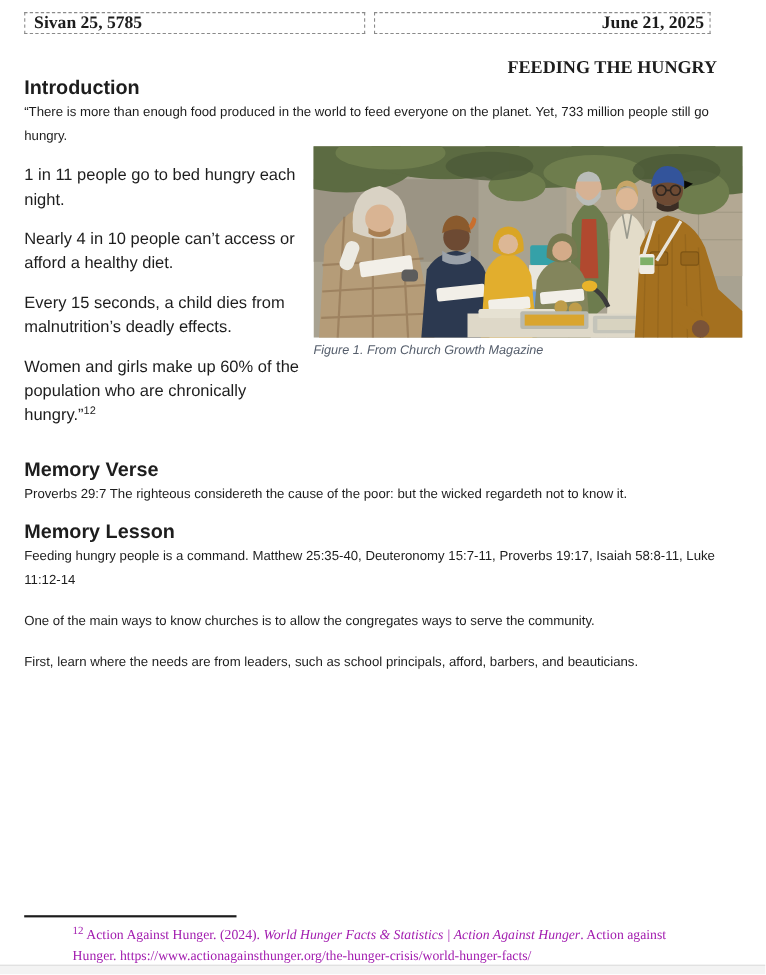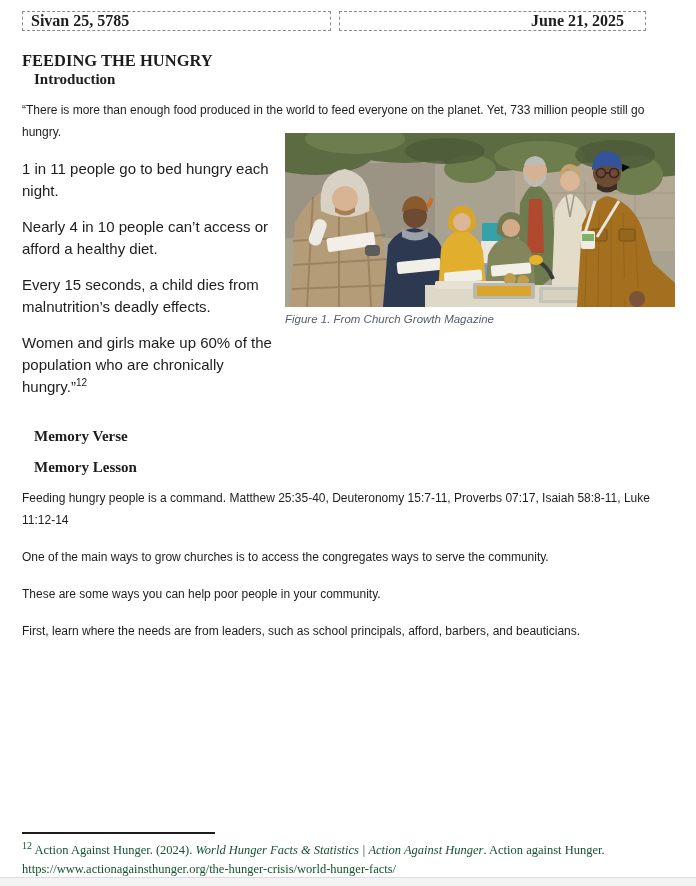--- a/index.html
+++ b/index.html
@@ -8,48 +8,48 @@
     font-family:"Liberation Sans","DejaVu Sans",sans-serif;color:var(--body-text,#1d1d1d);
   }
   .content{position:absolute;left:22px;top:11px;width:630px;}
   .header-row{display:flex;gap:8px;width:624px;}
   .hcell{
     border:1px dashed var(--dashed-border,#8a8a8a);height:20px;box-sizing:border-box;
     display:flex;align-items:center;
     font-family:"Liberation Serif","DejaVu Serif",serif;font-weight:bold;font-size:16px;
   }
   .hcell-left{width:312px;padding-left:8px;}
-  .hcell-right{width:309px;justify-content:flex-end;padding-right:21px;}
+  .hcell-right{width:309px;justify-content:flex-end;padding-right:5px;}
   .title{
-    margin:21px 0 0;text-align:left;
+    margin:21px 0 0;text-align:right;
     font-family:"Liberation Serif","DejaVu Serif",serif;font-weight:bold;font-size:16.5px;line-height:17px;
   }
   h2{
-    margin:12px;font-family:Liberation Serif, serif;
-    font-weight:bold;font-size:15px;line-height:16px;
+    margin:0;font-family:Liberation Sans, sans-serif;
+    font-weight:bold;font-size:18px;line-height:16px;
   }
   .h-intro{margin-top:2px;}
   .h-memory{margin-top:30px;}
   .h-bible{margin-top:15px;}
   p.body{margin:0 0 15px;font-size:12px;line-height:22px;}
   p.after-h{margin-top:3px;}
   .lead{margin-bottom:0;}
   .stats{width:256px;margin-top:12px;}
   .stats p{margin:0 0 14px;font-size:15px;line-height:22px;}
   .stats p:last-child{margin-bottom:0;}
   sup.sref{font-size:10px;line-height:0;}
   .figure{position:absolute;left:285px;top:133px;width:390px;}
   .figure svg{display:block;}
   .caption{
     margin:6px 0 0;font-style:italic;font-size:11.5px;line-height:13px;
     color:var(--caption-color,#545d6b);
   }
   .footnote{position:absolute;left:22px;top:832px;width:596px;}
   .fn-rule{width:193px;height:2px;background:#1c1c1c;margin-bottom:7px;}
-  .fn-text{font-family:"Liberation Serif","DejaVu Serif",serif;font-size:12.5px;line-height:18.5px;color:#14532d;}
+  .fn-text{font-family:"Liberation Serif","DejaVu Serif",serif;font-size:12.5px;line-height:18.5px;color:#a21caf;margin-left:44px;}
   .fn-text sup{font-size:10px;line-height:0;}
   .footer-strip{
     position:absolute;left:0;bottom:0;width:696px;height:9px;box-sizing:border-box;
     background:var(--footer-strip,#f3f3f3);border-top:1px solid #dddddd;
   }
 </style>
 </head>
 <body>
 
 <div class="page">
@@ -66,25 +66,25 @@
     <p class="body lead after-h">“There is more than enough food produced in the world to feed everyone on the planet. Yet, 733 million people still go hungry.</p>
 
     <div class="stats">
       <p>1 in 11 people go to bed hungry each night.</p>
       <p>Nearly 4 in 10 people can’t access or afford a healthy diet.</p>
       <p>Every 15 seconds, a child dies from malnutrition’s deadly effects.</p>
       <p><span>Women and girls make up 60% of the population who are chronically hungry.”</span><sup class="sref">12</sup></p>
     </div>
 
     <h2 class="h-memory">Memory Verse</h2>
+    <p class="body after-h">Proverbs 29:7 The righteous considereth the cause of the poor: but the wicked regardeth not to know it.</p>
 
     <h2 class="h-bible">Memory Lesson</h2>
-    <p class="body after-h">Feeding hungry people is a command. Matthew 25:35-40, Deuteronomy 15:7-11, Proverbs 07:17, Isaiah 58:8-11, Luke 11:12-14</p>
-    <p class="body">One of the main ways to grow churches is to access the congregates ways to serve the community.</p>
-    <p class="body">These are some ways you can help poor people in your community.</p>
+    <p class="body after-h">Feeding hungry people is a command. Matthew 25:35-40, Deuteronomy 15:7-11, Proverbs 19:17, Isaiah 58:8-11, Luke 11:12-14</p>
+    <p class="body">One of the main ways to know churches is to allow the congregates ways to serve the community.</p>
     <p class="body">First, learn where the needs are from leaders, such as school principals, afford, barbers, and beauticians.</p>
   </div>
 
   <div class="figure">
     <svg width="390" height="174" viewBox="0 0 390 174" role="img" aria-label="Photo of volunteers serving food outdoors to people in warm clothing at a community food distribution table">
 
       <rect width="390" height="174" fill="#a8a291"></rect>
       <rect x="230" y="18" width="160" height="100" fill="#b3a893"></rect>
       <rect x="0" y="30" width="150" height="75" fill="#9b9484"></rect>
       <g stroke="#8d8574" stroke-width="1" opacity="0.5">

